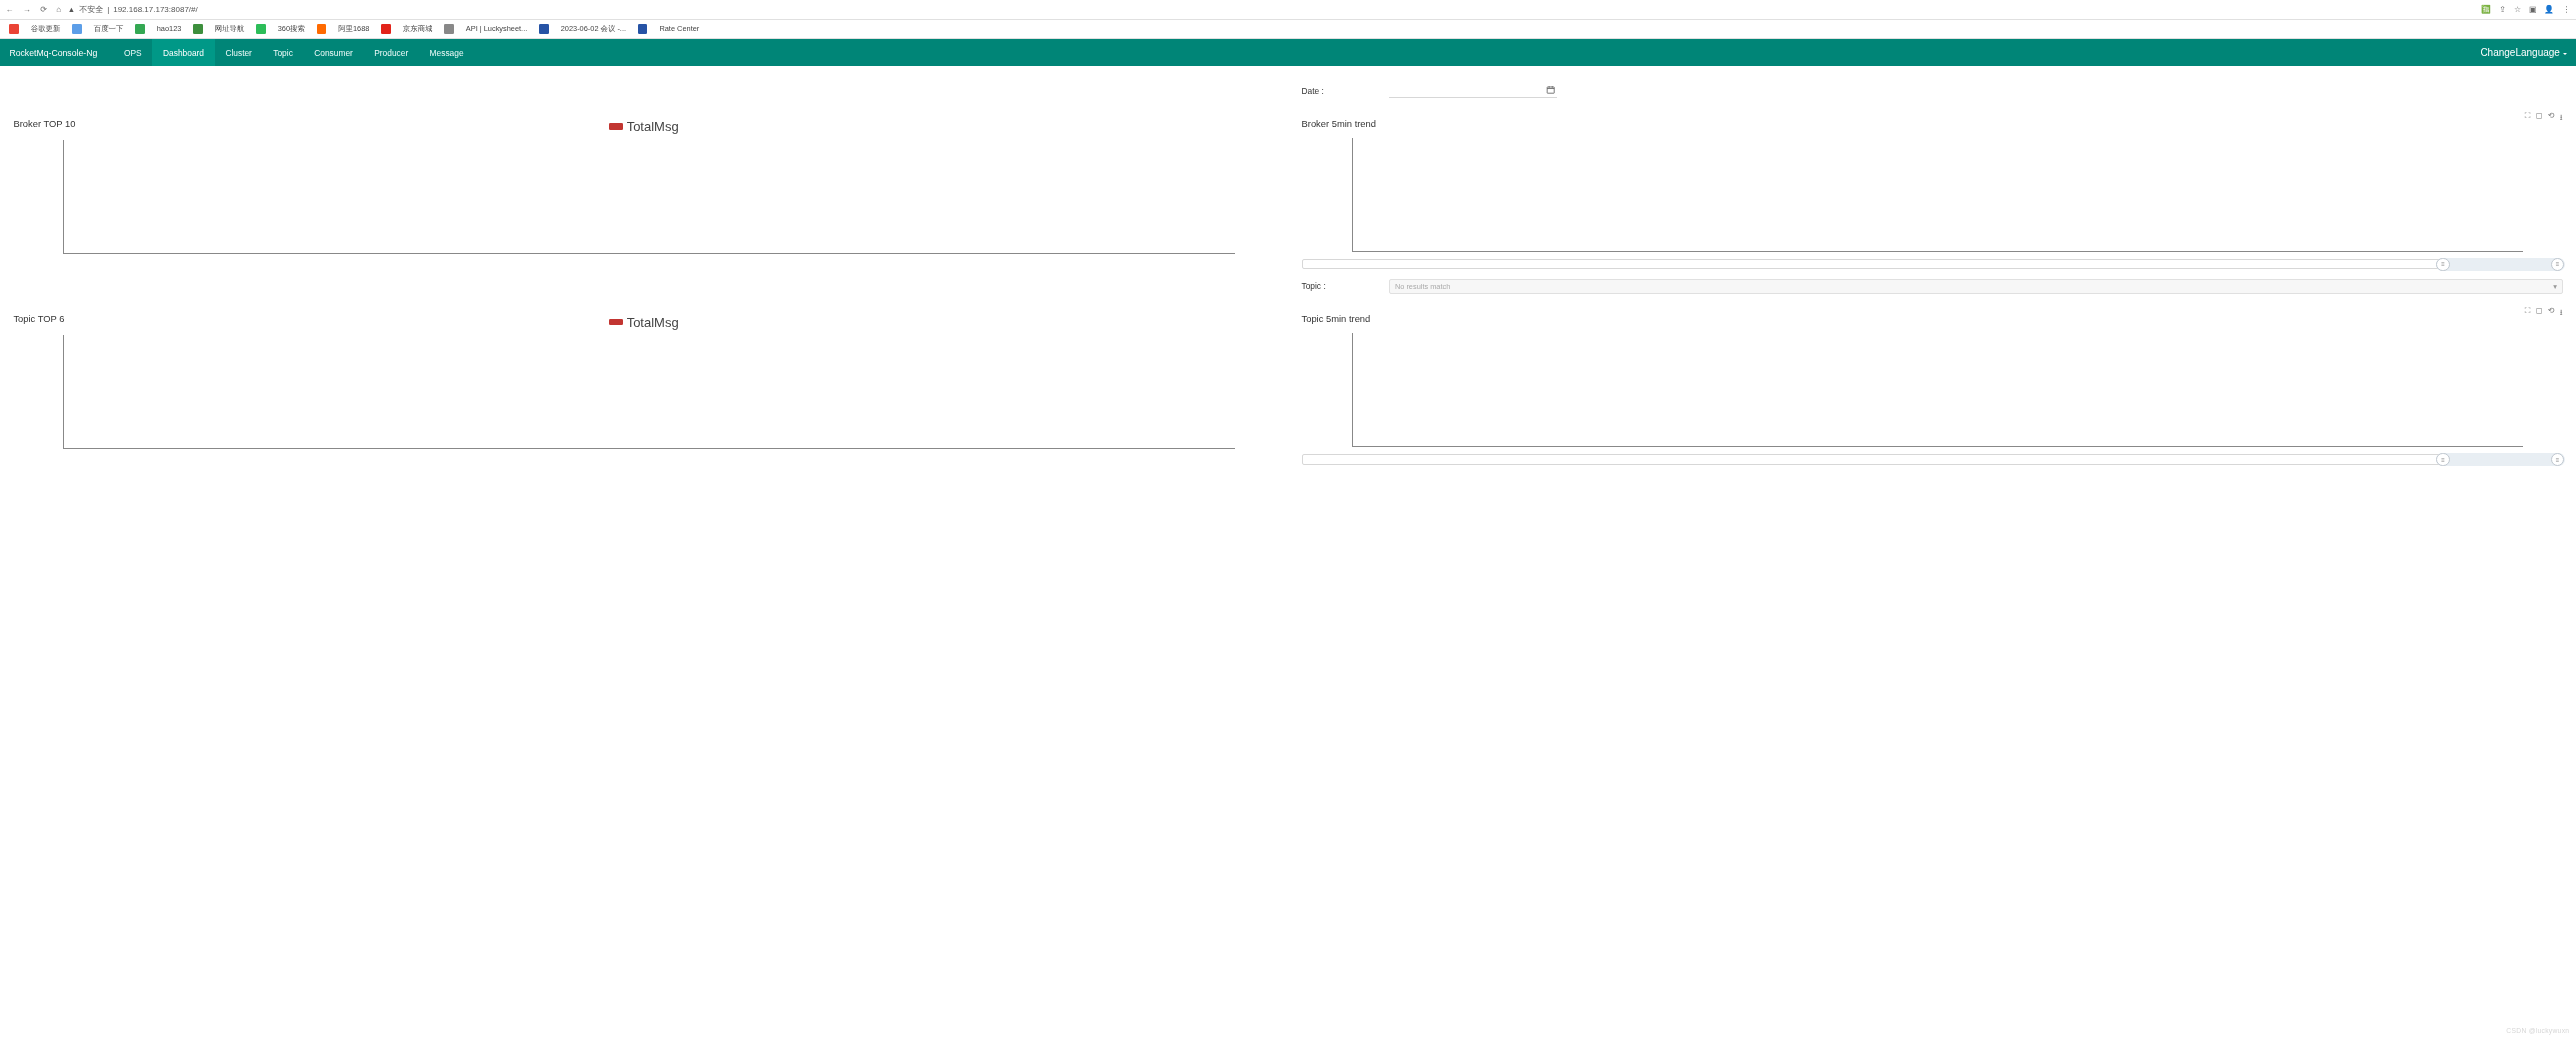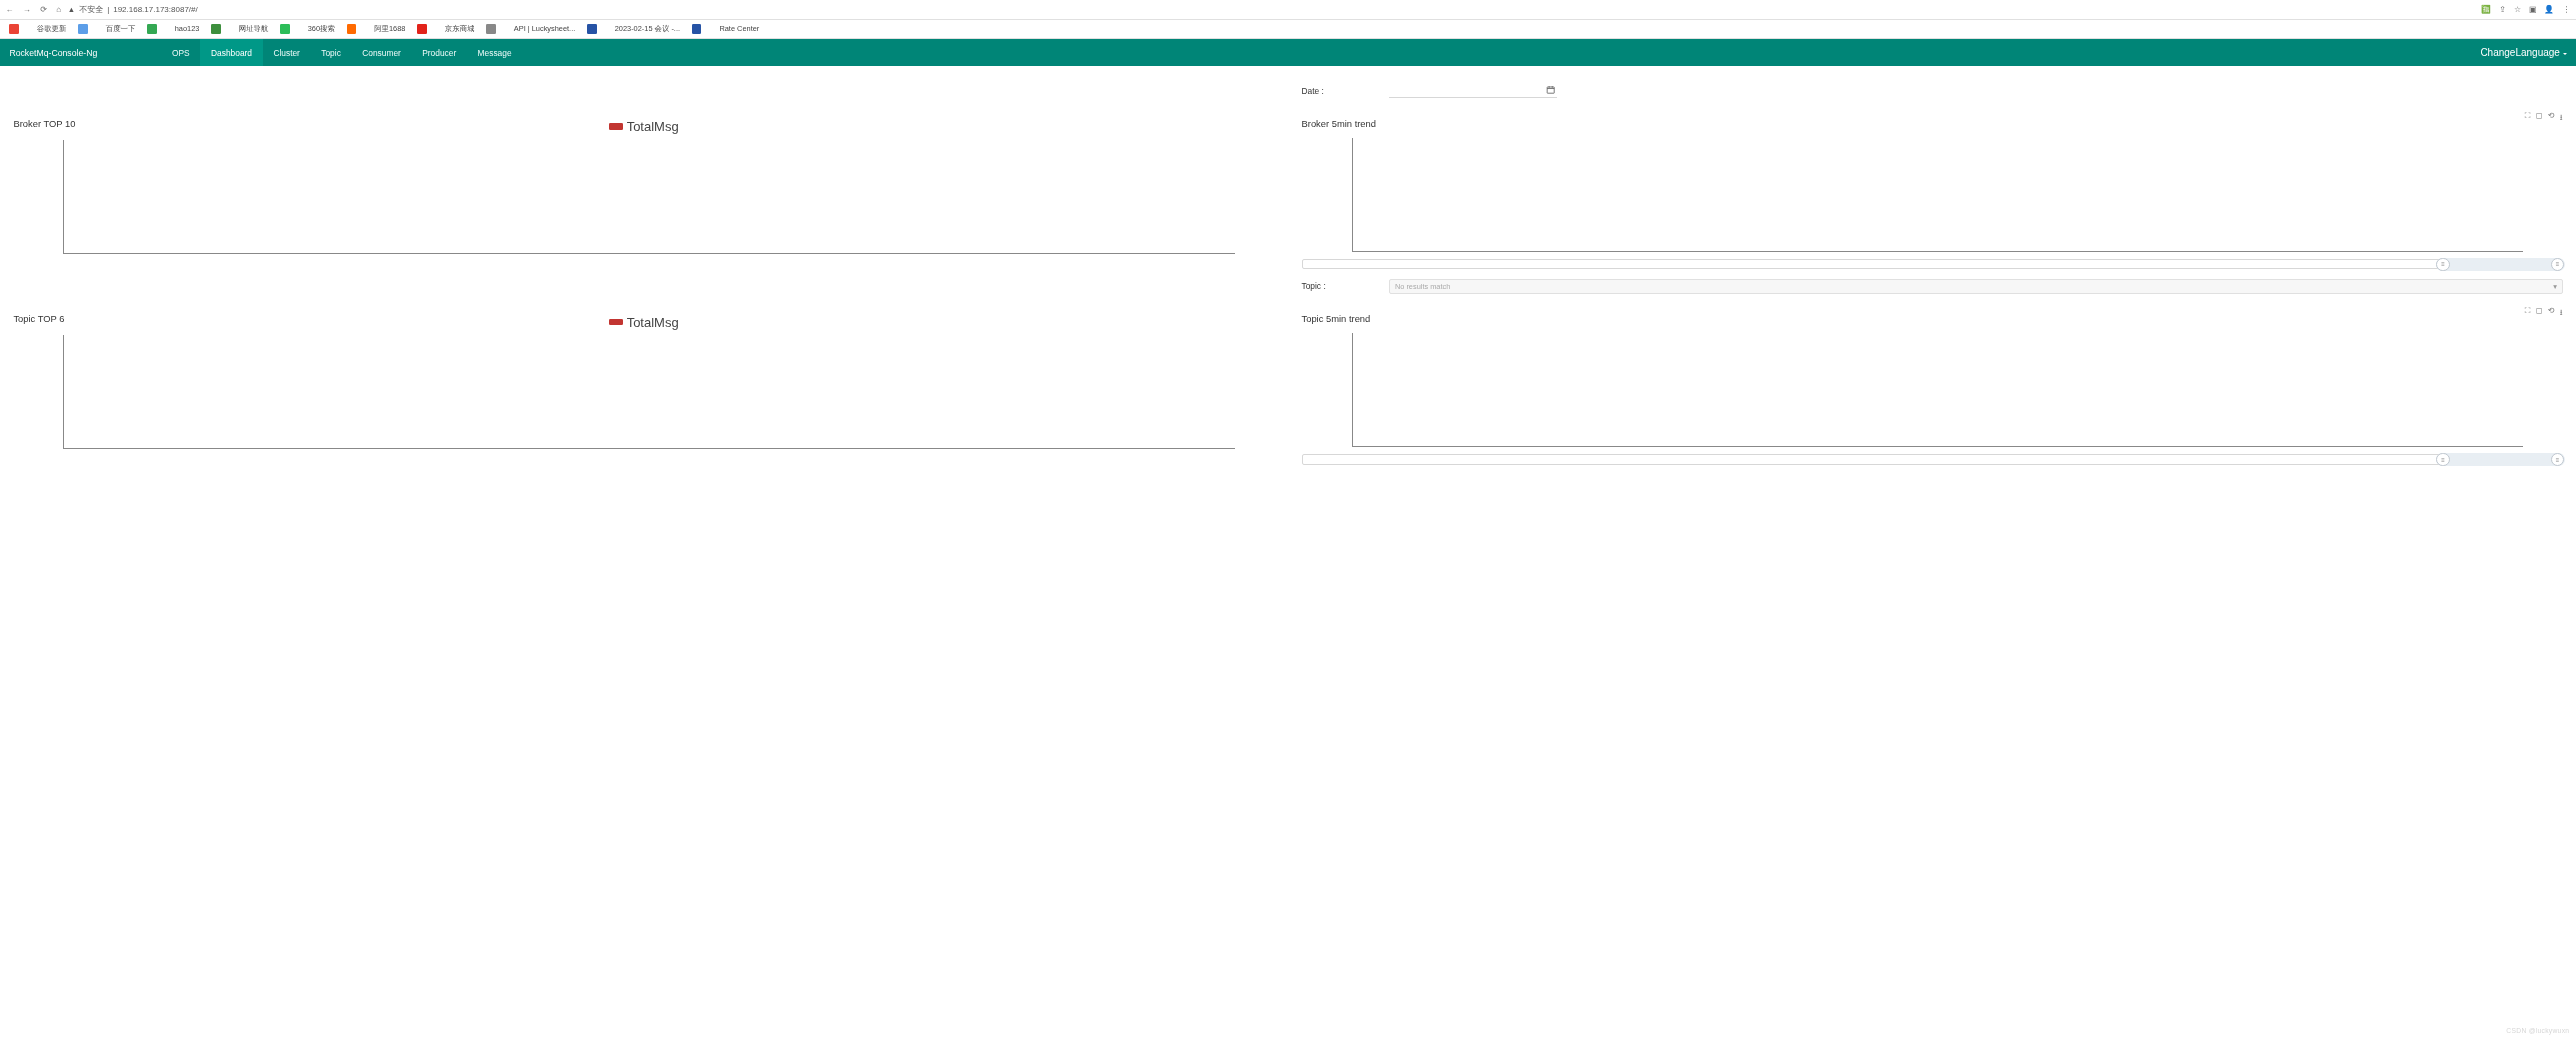--- a/index.html
+++ b/index.html
@@ -8,24 +8,24 @@
     
     .browser-chrome { height: 20px; background: #fff; border-bottom: 0.7px solid #e0e0e0; display: flex; align-items: center; padding: 0 5.4px; gap: 6.7px; font-size: 8px; color: #555; }
     .chrome-nav { display: flex; align-items: center; gap: 9.4px; color: #666; }
     .chrome-nav span { cursor: pointer; }
     .chrome-addr { display: flex; align-items: center; gap: 4px; flex: 1; color: #555; }
     .chrome-addr .warn { font-size: 7.4px; }
     .chrome-right { display: flex; align-items: center; gap: 8px; color: #666; }
     .chrome-right span { cursor: pointer; }
 
     .bookmarks-bar { height: 19px; background: #fff; border-bottom: 0.7px solid #e0e0e0; display: flex; align-items: center; padding: 0 9.4px; gap: 12px; font-size: 7.4px; color: #444; }
-    .bookmarks-bar .bm { display: flex; align-items: center; gap: 18px; cursor: pointer; }
+    .bookmarks-bar .bm { display: flex; align-items: center; gap: 12px; cursor: pointer; }
     .bm-icon { width: 9.4px; height: 9.4px; border-radius: 1.3px; display: inline-block; }
 
-    .navbar { height: 27px; background: #008577; color: #fff; display: flex; align-items: center; padding: 0 9.4px; gap: 48px; }
+    .navbar { height: 27px; background: #008577; color: #fff; display: flex; align-items: center; padding: 0 9.4px; }
     .brand { font-size: 8.7px; margin-right: 16px; }
     .nav-tabs { display: flex; align-items: stretch; height: 100%; }
     .nav-tab { height: 100%; display: flex; align-items: center; padding: 0 10.7px; font-size: 8.4px; cursor: pointer; color: #eefcfa; }
     .nav-tab.active { background: #009887; color: #fff; }
     .nav-right { margin-left: auto; display: flex; align-items: center; font-size: 10px; cursor: pointer; gap: 2.7px; }
     .caret-down::after { content: ""; border: 2.7px solid transparent; border-top-color: #fff; display: inline-block; position: relative; top: 1.3px; }
 
     .page { padding: 8px 13.4px 27px; }
     .row { display: flex; gap: 27px; }
     .col { flex: 1; min-width: 0; }
@@ -110,21 +110,21 @@
     <div class="bm">
       <span class="bm-icon" style="background: rgb(226, 35, 26);"></span>
       <span>京东商城</span>
     </div>
     <div class="bm">
       <span class="bm-icon" style="background: rgb(136, 136, 136);"></span>
       <span>API | Luckysheet...</span>
     </div>
     <div class="bm">
       <span class="bm-icon" style="background: rgb(38, 83, 165);"></span>
-      <span>2023-02-15 会议 -...</span>
+      <span>2023-06-02 会议 -...</span>
     </div>
     <div class="bm">
       <span class="bm-icon" style="background: rgb(38, 83, 165);"></span>
       <span>Rate Center</span>
     </div>
   </div>
 
 <div class="navbar">
   <div class="brand">RocketMq-Console-Ng</div>
   <div class="nav-tabs" id="nav-tabs">

